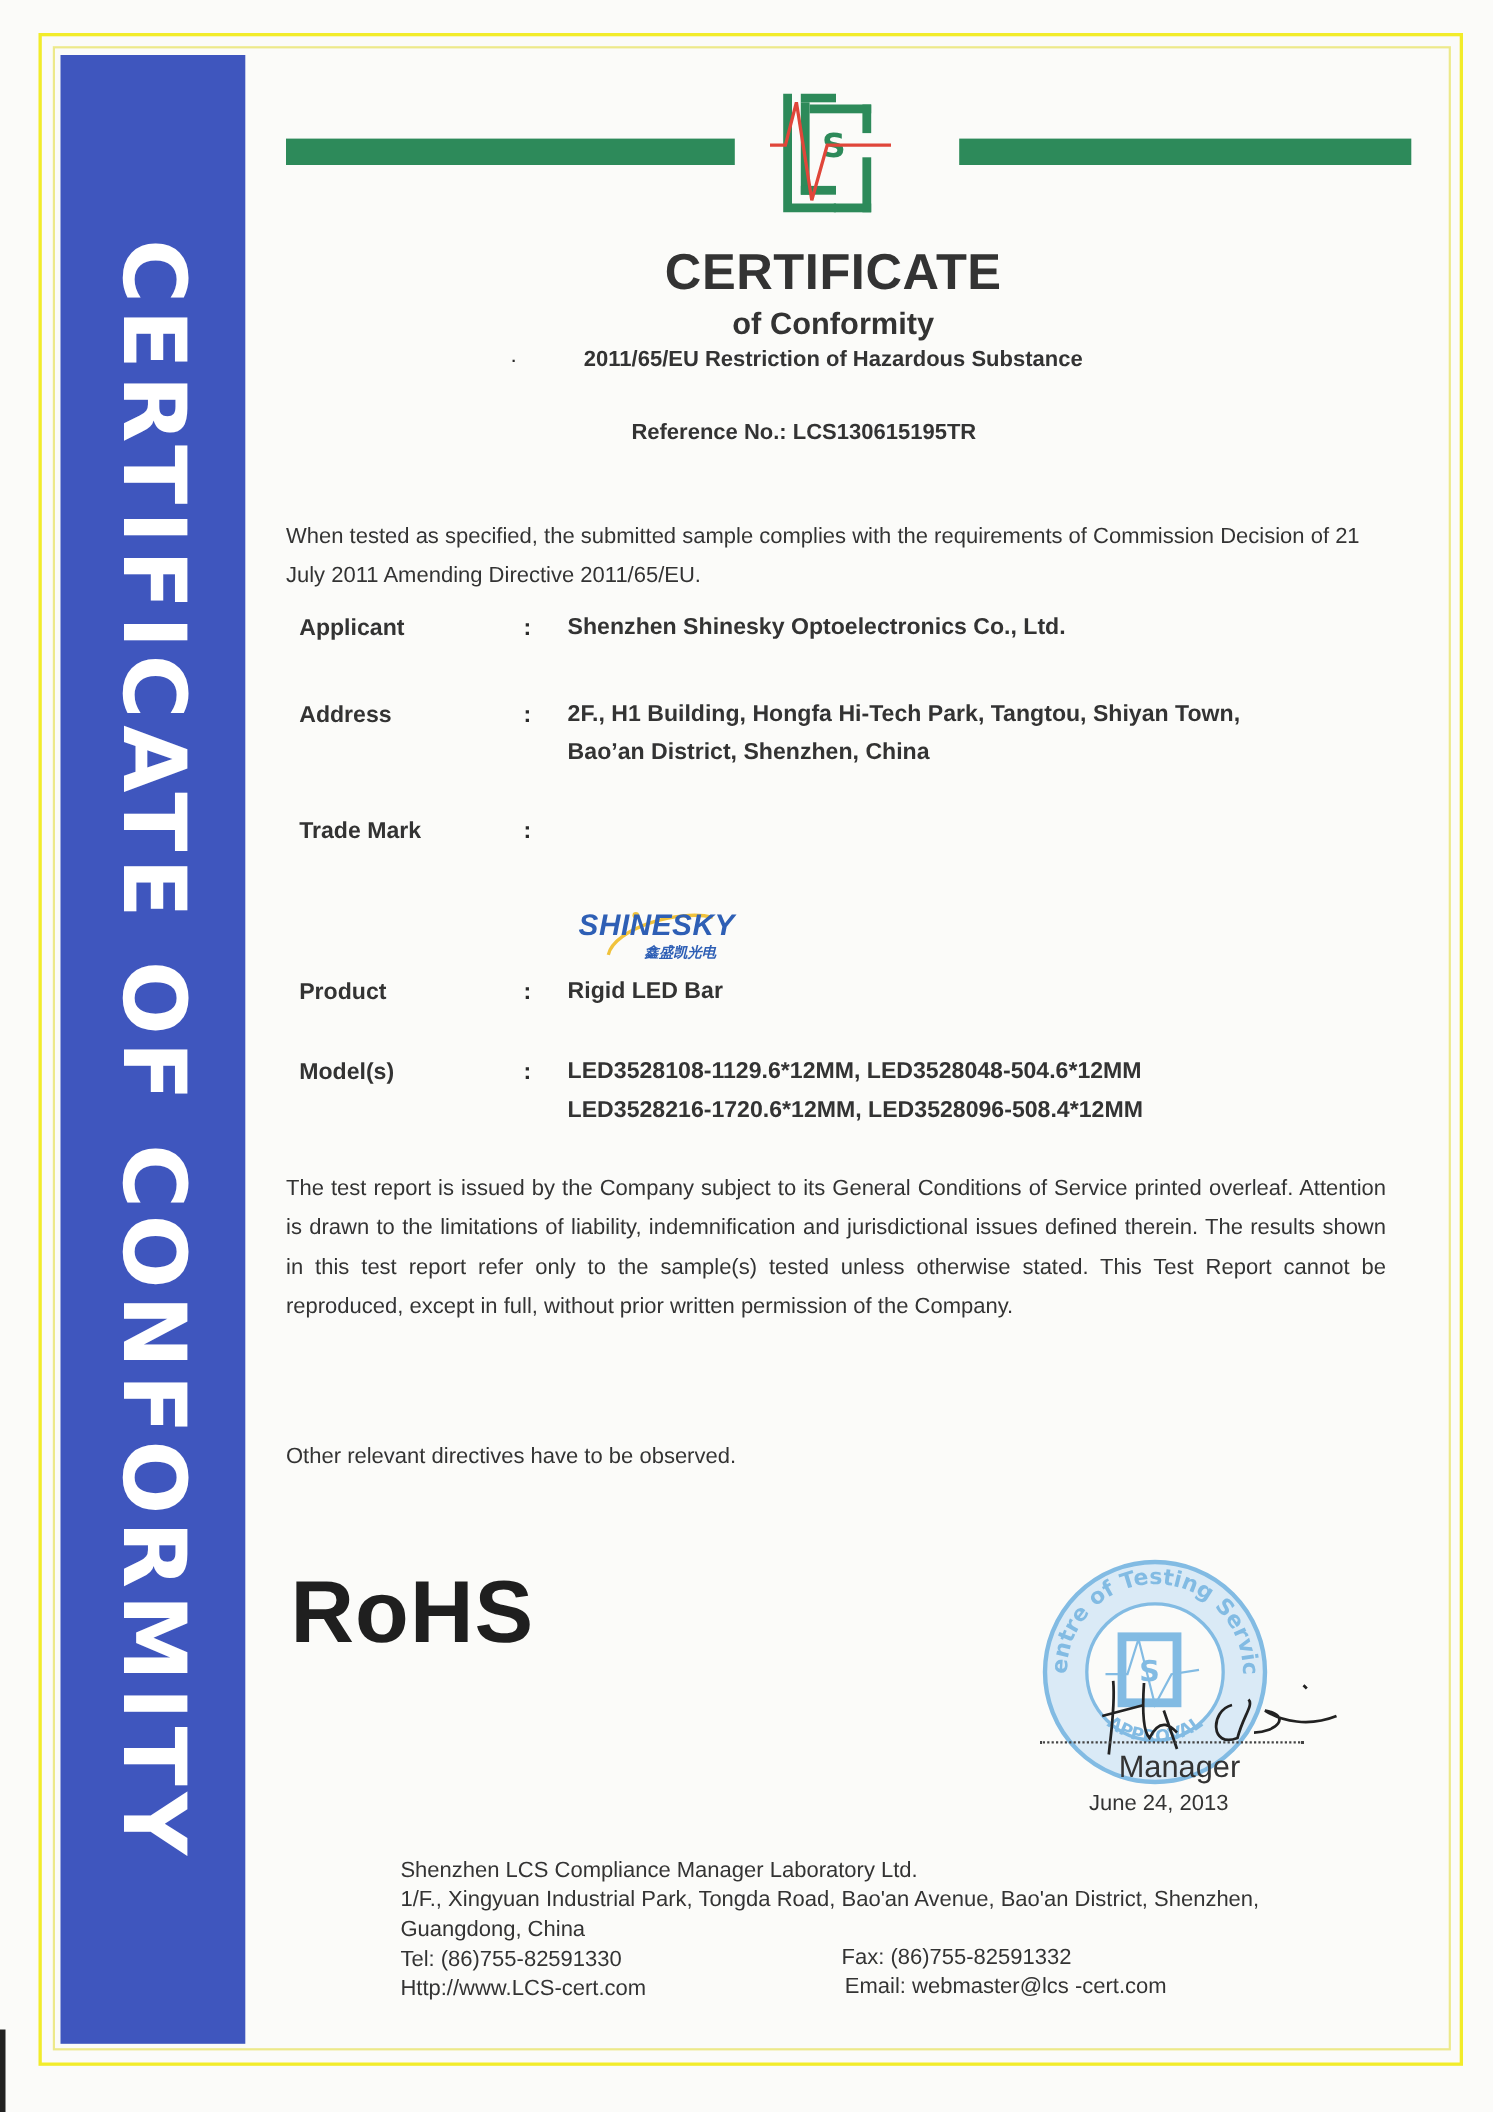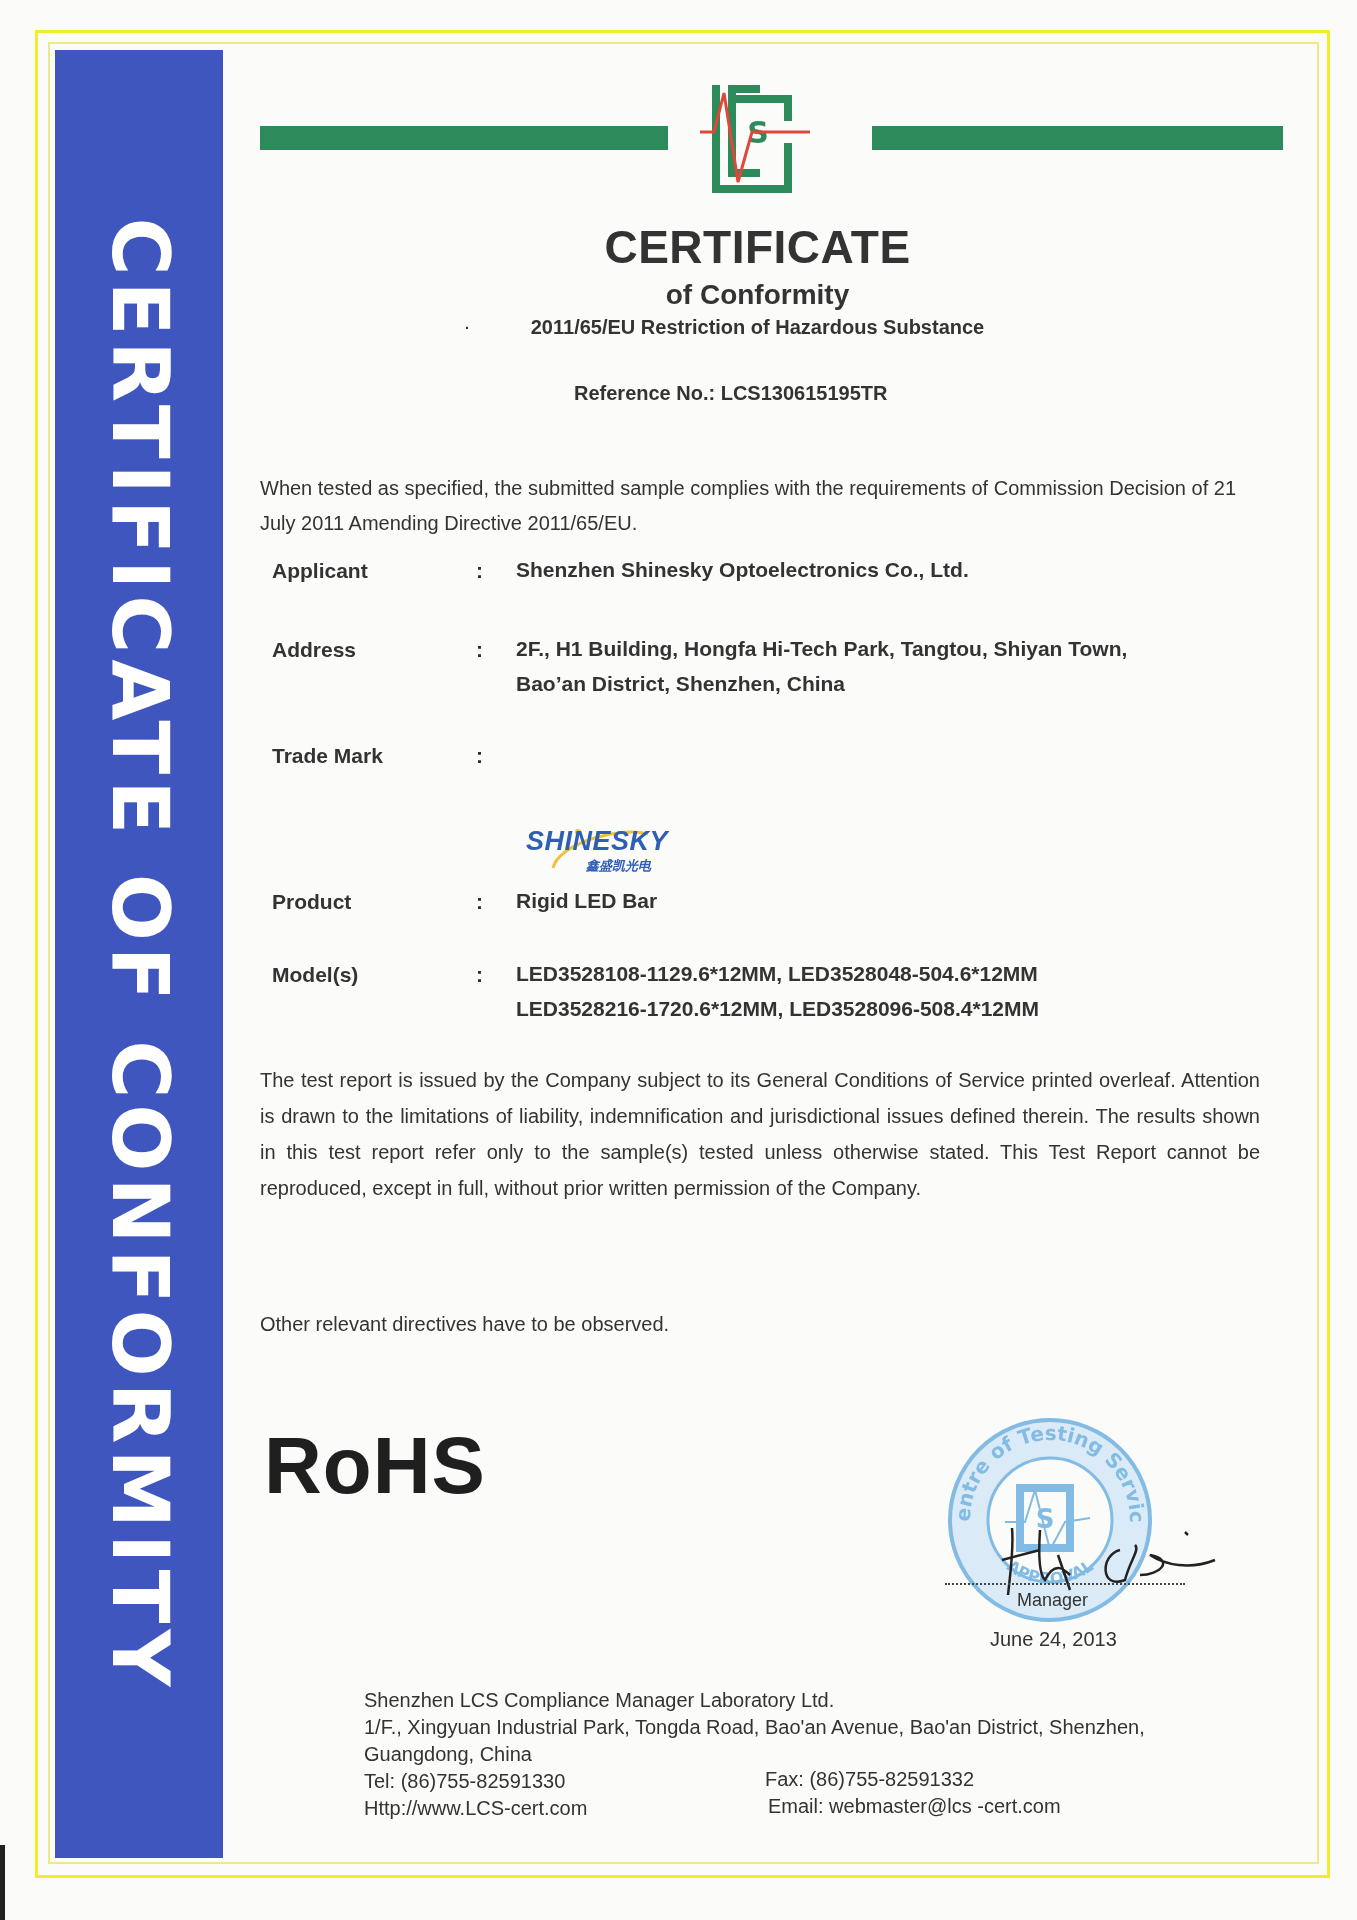--- a/index.html
+++ b/index.html
@@ -51,21 +51,21 @@
   .tm-cn { position: absolute; left: 60px; top: 39px; font-size: 13px; font-weight: bold; font-style: italic; color: #2e5fb5; }
   .tm-arc { position: absolute; left: 22px; top: 6px; width: 120px; height: 50px; }
 
   .terms { position: absolute; left: 260px; top: 1062px; width: 1000px; font-size: 20px; line-height: 36px; text-align: justify; color: #333; }
   .other { position: absolute; left: 260px; top: 1313px; font-size: 20px; color: #333; }
   .rohs { position: absolute; left: 264px; top: 1420px; font-size: 80px; font-weight: bold; color: #1f1f1f; letter-spacing: 1px; }
 
   .stamp { position: absolute; left: 940px; top: 1410px; width: 220px; height: 220px; opacity: 0.75; }
   .signature { position: absolute; left: 1000px; top: 1520px; width: 220px; height: 80px; }
   .sig-line { position: absolute; left: 945px; top: 1583px; width: 240px; border-top: 2px dotted #444; }
-  .manager { position: absolute; left: 1017px; top: 1590px; font-size: 18px; color: #333; }
+  .manager { position: absolute; left: 1017px; top: 1590px; font-size: 28px; color: #333; }
   .date { position: absolute; left: 990px; top: 1628px; font-size: 20px; color: #333; }
 
   .lab { position: absolute; left: 364px; font-size: 20px; color: #333; line-height: 26px; }
   .lab-name { top: 1687px; }
   .lab-addr1 { top: 1714px; }
   .lab-addr2 { top: 1741px; }
   .lab-tel { top: 1768px; }
   .lab-web { top: 1795px; }
   .lab-fax { position: absolute; left: 765px; top: 1768px; font-size: 20px; color: #333; }
   .lab-email { position: absolute; left: 768px; top: 1795px; font-size: 20px; color: #333; }

